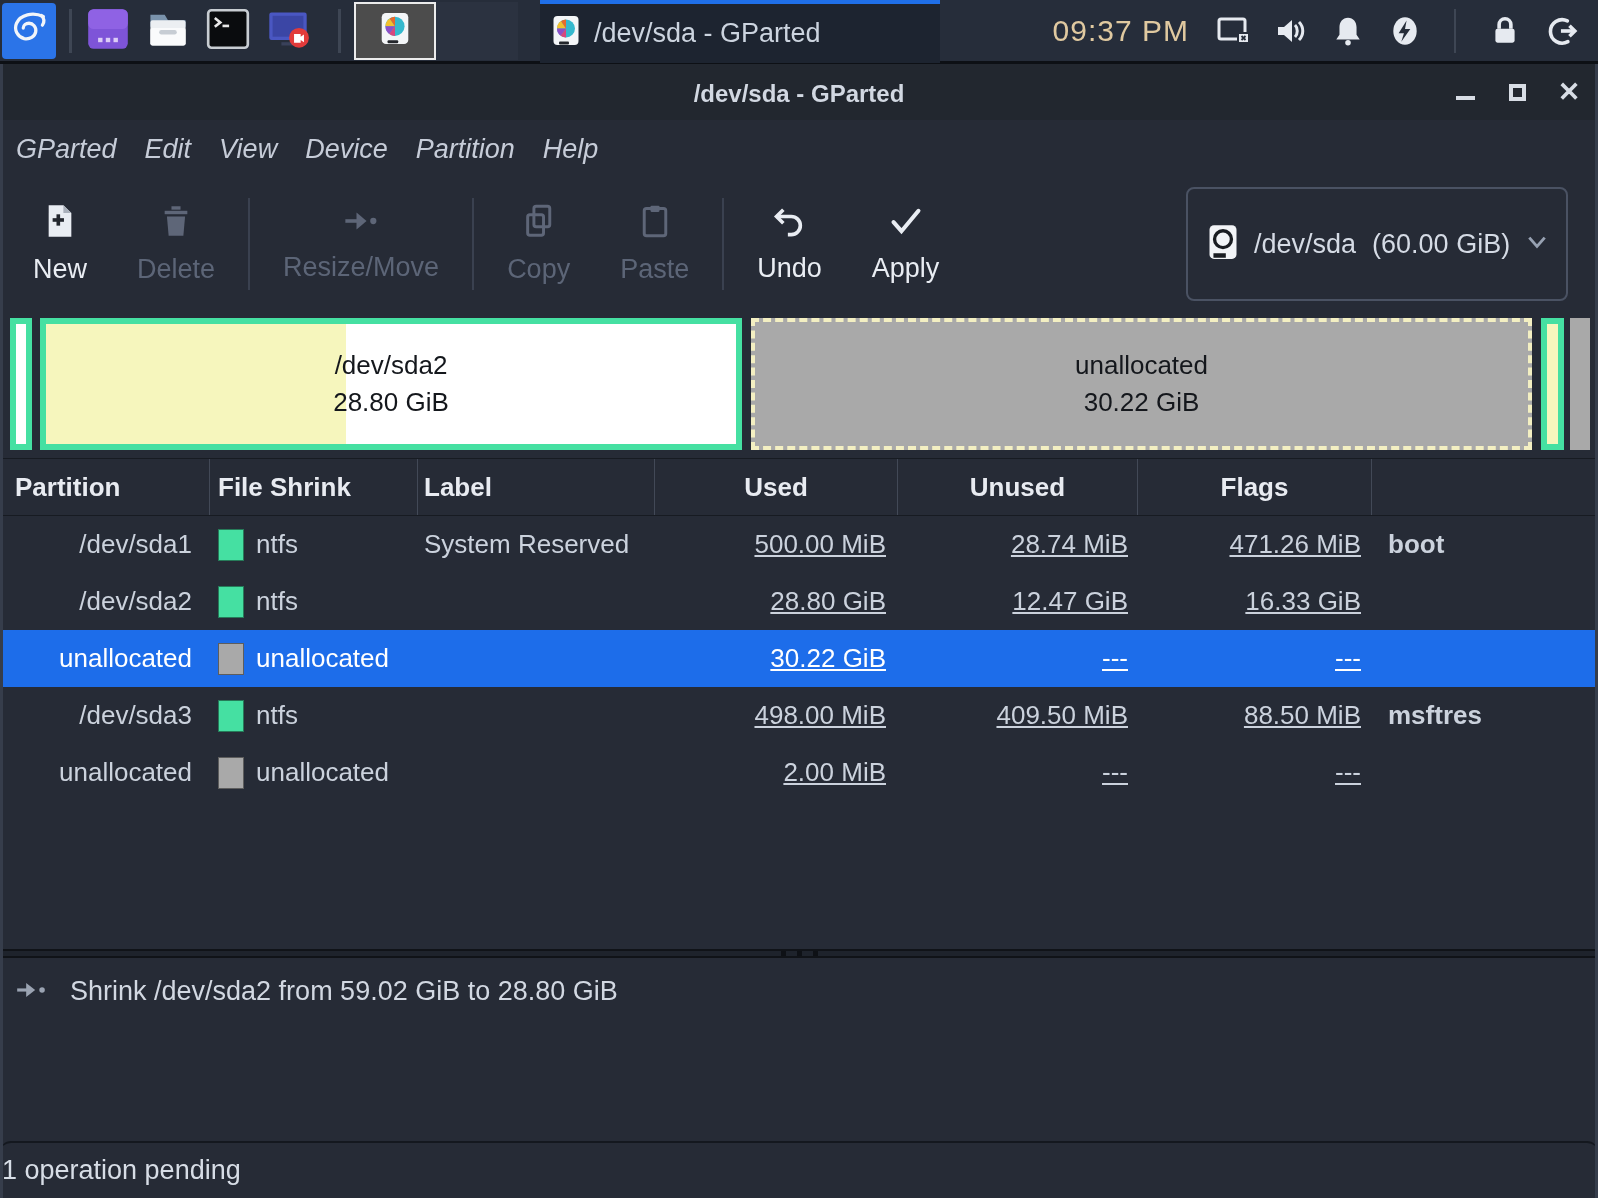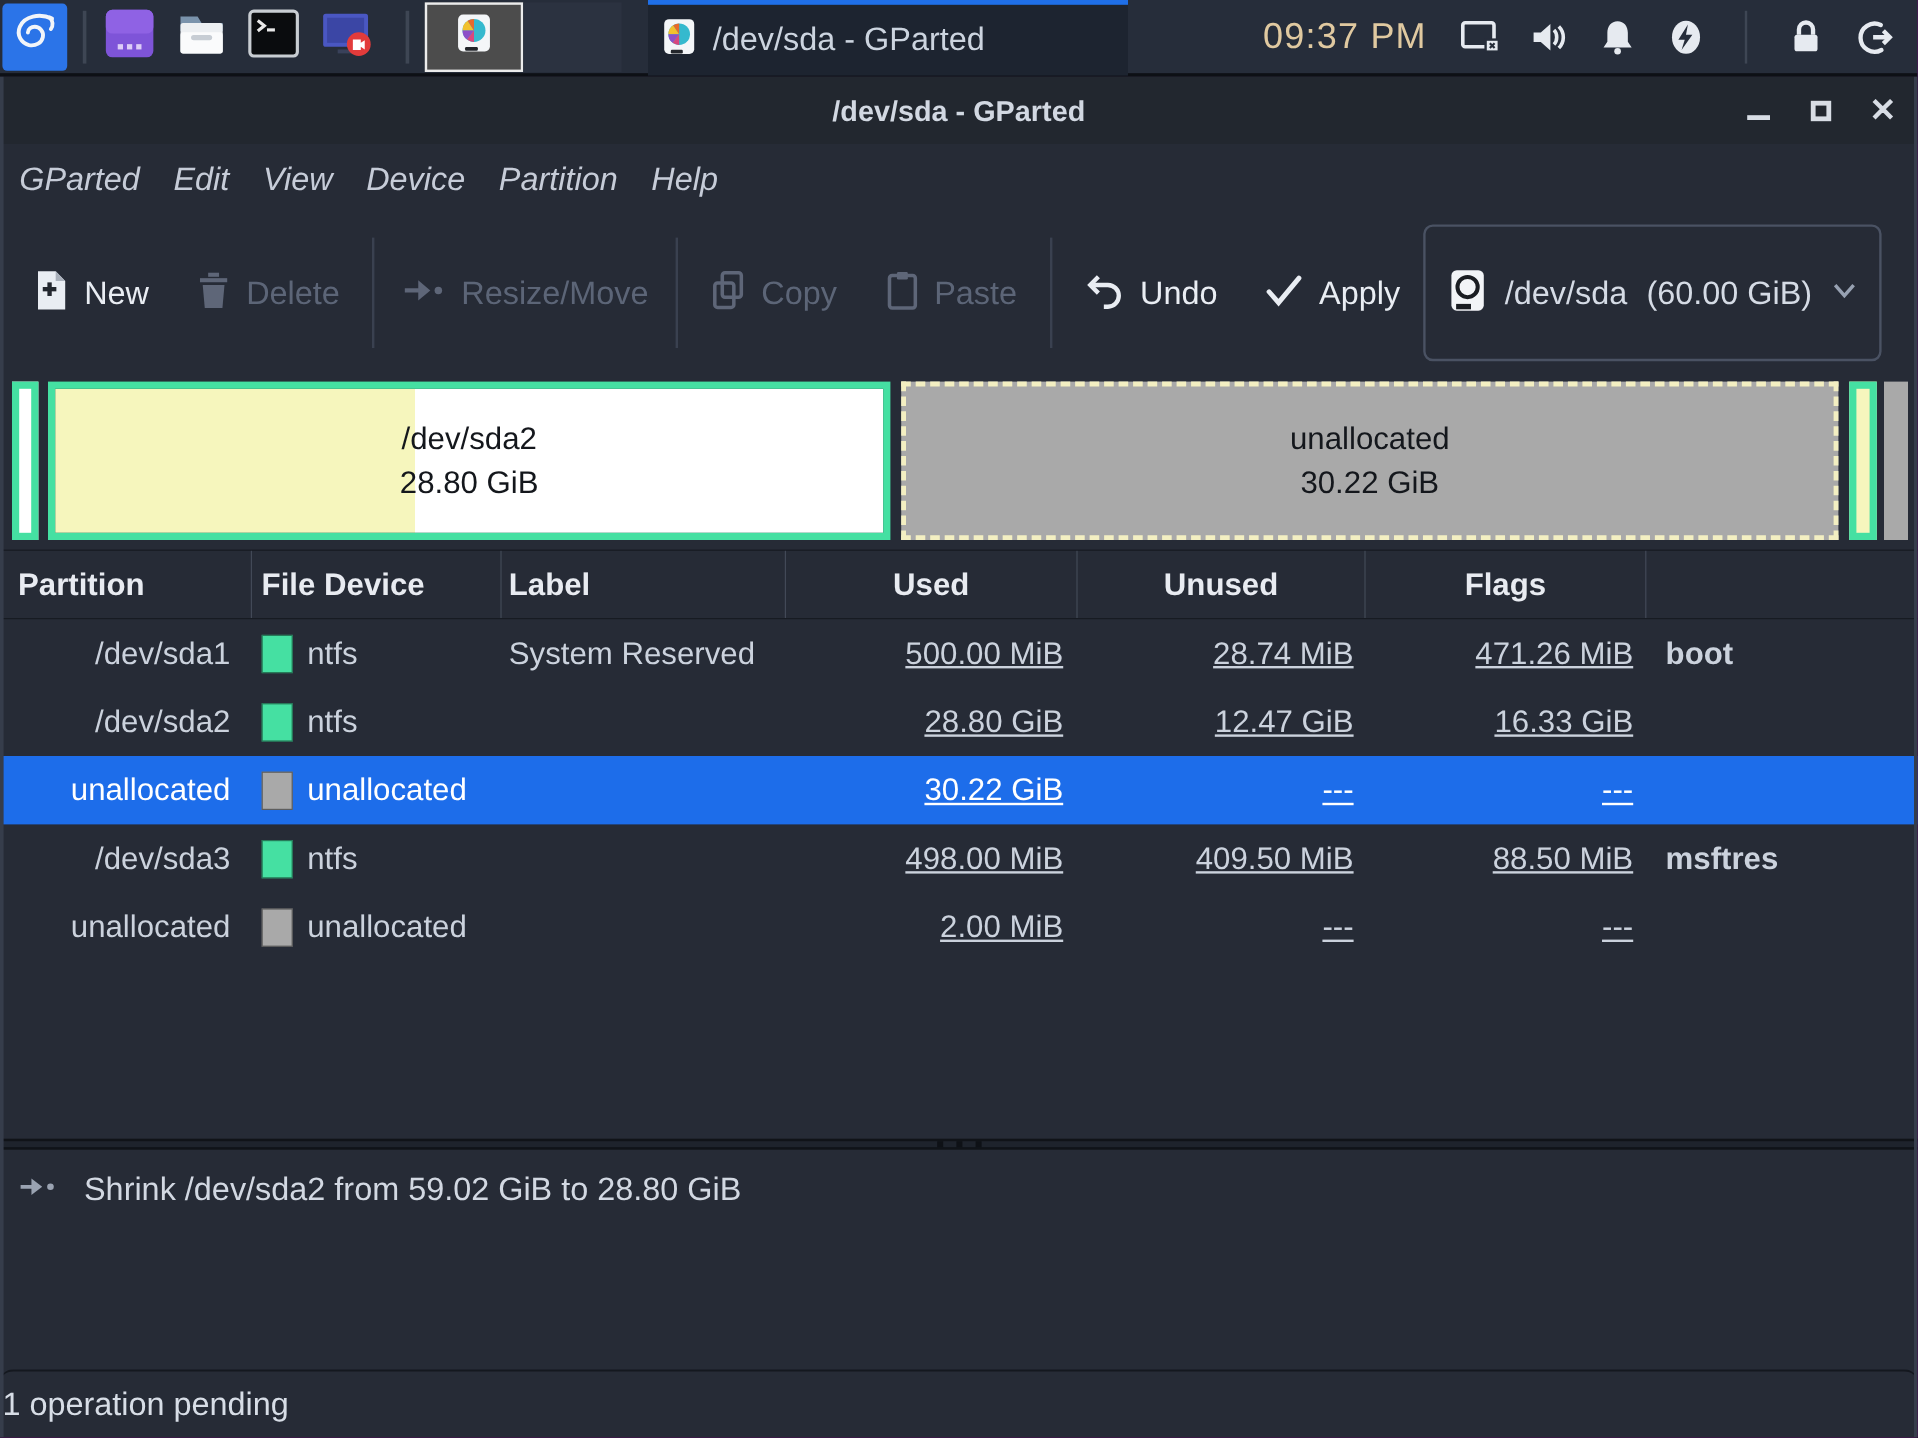--- a/index.html
+++ b/index.html
@@ -1,17 +1,17 @@
 <!DOCTYPE html>
 <html><head>
 <meta charset="utf-8">
 <style>
   * { margin:0; padding:0; box-sizing:border-box; }
   html,body { width:1598px; height:1198px; background:#14171d; font-family:"Liberation Sans", sans-serif; }
-  .screen { position:relative; width:1598px; height:1198px; overflow:hidden; background:#a21caf; }
+  .screen { position:relative; width:1598px; height:1198px; overflow:hidden; background:#eab308; }
 
   
   .taskbar { position:absolute; top:0; left:0; width:100%; height:64px; background:#262d3a;
              border-bottom:3px solid #0d1015; display:flex; align-items:center; }
   .kali-btn { width:54px; height:56px; margin-left:2px; background:#2b74e8; border-radius:4px;
               display:flex; align-items:center; justify-content:center; flex:0 0 auto; }
   .tb-sep { width:3px; height:44px; background:#3e4654; margin:0 13px; flex:0 0 auto; }
   .tb-sep.thin { width:2px; margin:0 10px; }
   .launch { width:46px; height:46px; margin-right:14px; display:flex; align-items:center; justify-content:center; flex:0 0 auto; }
   .launch svg { width:44px; height:44px; }
@@ -38,21 +38,21 @@
   .ctl { display:flex; align-items:center; justify-content:center; width:22px; height:22px; }
   .ctl .min-glyph { width:19px; height:4px; background:#d8dde5; margin-top:12px; }
   .ctl .max-glyph { width:17px; height:17px; border:4px solid #d8dde5; }
   .ctl .close-glyph { font-size:27px; font-weight:bold; color:#d8dde5; line-height:22px; }
 
   .menubar { height:58px; flex:0 0 auto; display:flex; align-items:center; padding-left:2px;font-style:italic; }
   .menu-item { font-size:27px; color:#c6ccd8; padding:8px 14px; }
 
   
   .toolbar { height:132px; flex:0 0 auto; display:flex; align-items:center; padding-left:8px; }
-  .tbtn { display:flex; align-items:center; justify-content:center; gap:12px;
+  .tbtn { display:flex; flex-direction:column; align-items:center; justify-content:center; gap:12px;
           padding:0 25px; min-width:96px; }
   .tbtn .tlabel { font-size:27px; color:#e9edf3; white-space:nowrap; }
   .tbtn.disabled .tlabel { color:#5c6577; }
   .tb-vline { width:2px; height:92px; background:#3a4150; margin:0 8px; }
   .combo { margin-left:auto; margin-right:30px; width:382px; height:114px; border:2px solid #4a5263;
            border-radius:8px; display:flex; align-items:center; padding:0 20px; gap:16px; }
   .combo .dev { font-size:27px; color:#d5dbe5; white-space:nowrap; }
   .combo .chev { margin-left:auto; }
 
   
@@ -359,21 +359,21 @@
       <div class="seg seg-unalloc text">
         <span>unallocated</span>
         <span>30.22 GiB</span>
       </div>
       <div class="seg seg-sda3"></div>
       <div class="seg seg-un2"></div>
     </div>
 
     <div class="thead grid">
       <div class="th l0">Partition</div>
-      <div class="th l1">File Device</div>
+      <div class="th l1">File Shrink</div>
       <div class="th l2">Label</div>
       <div class="th c">Used</div>
       <div class="th c">Unused</div>
       <div class="th c">Flags</div>
     </div>
 
     <div>
       <div class="trow grid">
         <div class="td part">/dev/sda1</div>
         <div class="td fs">

